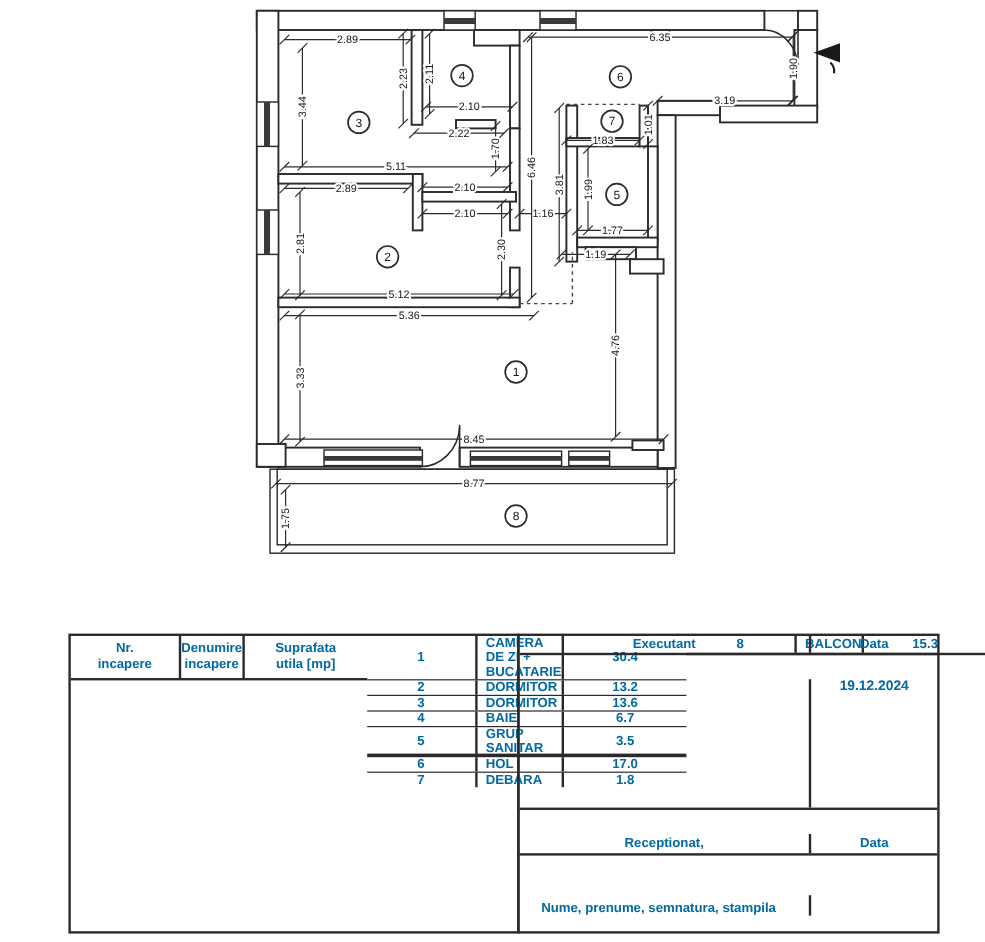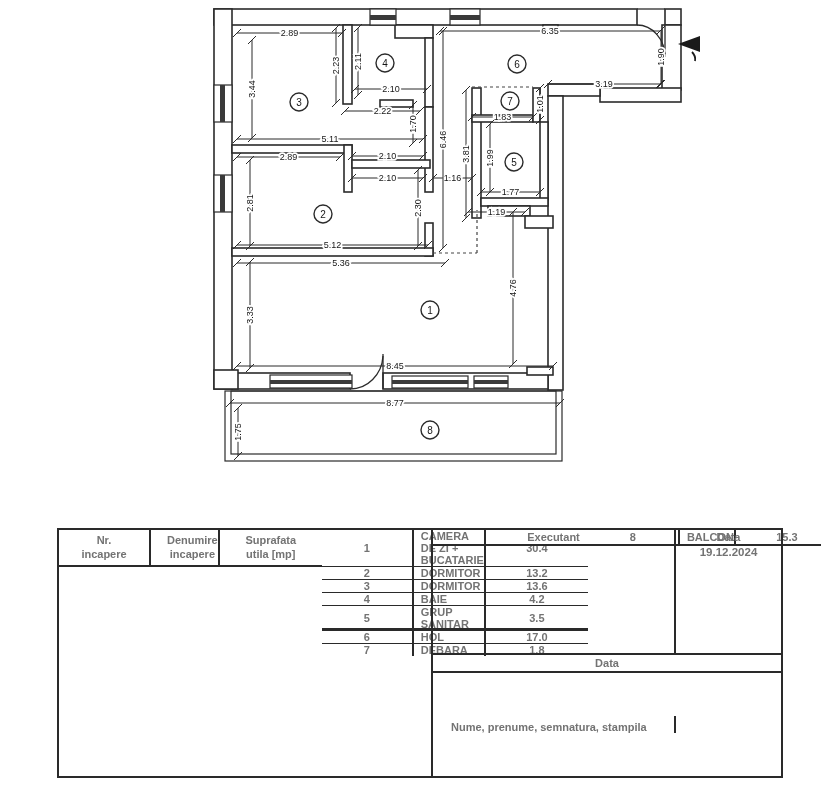--- a/index.html
+++ b/index.html
@@ -1,44 +1,44 @@
 <!DOCTYPE html>
 <html><head>
 <meta charset="utf-8">
 <style>
   html,body{margin:0;padding:0;background:#fff;}
   .page{position:relative;width:821px;height:785px;background:#fff;
-        font-family:"Liberation Sans",sans-serif;color:#737373;overflow:hidden;}
+        font-family:"Liberation Sans",sans-serif;color:#0369a1;overflow:hidden;}
   #plan-svg{position:absolute;left:0;top:0;width:821px;height:525px;}
 
   
   .lt{position:absolute;left:57px;top:528px;width:376px;height:250px;
       border:2px solid #2a2a2a;box-sizing:border-box;display:flex;flex-direction:row;
       font-size:11px;font-weight:600;}
   .band{display:flex;box-sizing:border-box;border-bottom:2px solid #2a2a2a;}
   .c1{width:92px;border-right:2px solid #2a2a2a;box-sizing:border-box;
       display:flex;align-items:center;justify-content:center;}
   .c2{flex:1;border-right:2px solid #2a2a2a;box-sizing:border-box;
       display:flex;align-items:center;padding-left:7px;}
   .c3{width:102px;display:flex;align-items:center;justify-content:center;}
   .hdr{height:37px;}
   .hdr .hcell{flex-direction:column;line-height:14px;padding:3px 0 0 0;justify-content:flex-start;text-align:center;}
-  .hdr .c2.hcell{align-items:center;padding-left:16px;}
+  .hdr .c2.hcell{align-items:center;padding-left:0;}
   .rows7{height:100px;display:flex;flex-direction:column;box-sizing:border-box;border-bottom:2px solid #2a2a2a;}
   .r7{flex:1;display:flex;box-sizing:border-box;border-bottom:1.5px solid #2a2a2a;}
   .r7:last-child{border-bottom:none;}
   .subtot{height:26px;align-items:center;justify-content:center;}
   .row8{height:16px;}
   .total{height:28px;align-items:center;justify-content:center;}
   .filler{flex:1;border-bottom:none;}
 
   
   .rt{position:absolute;left:431px;top:528px;width:352px;height:250px;
       border:2px solid #2a2a2a;box-sizing:border-box;display:flex;flex-direction:column;
-      font-size:11px;font-weight:600;}
+      font-size:11px;font-weight:600;gap:20px;}
   .rc1{width:243px;border-right:2px solid #2a2a2a;box-sizing:border-box;}
   .rc2{flex:1;}
   .rhead{height:16px;}
   .rhead .rc1,.rhead .rc2{display:flex;align-items:center;justify-content:center;}
   .rbody{height:109px;}
   .rbody .rc2{display:flex;justify-content:center;align-items:flex-start;padding-top:0;font-size:11.5px;}
   .rrec{height:18px;}
   .rrec .rc1,.rrec .rc2{display:flex;align-items:center;justify-content:center;}
   .rbot{flex:1;border-bottom:none;align-items:center;}
   .rbot .rc1{padding:5px 0 0 18px;font-size:11px;}
@@ -376,21 +376,21 @@
         <div class="c3">13.2</div>
       </div>
       <div class="r7">
         <div class="c1">3</div>
         <div class="c2">DORMITOR</div>
         <div class="c3">13.6</div>
       </div>
       <div class="r7">
         <div class="c1">4</div>
         <div class="c2">BAIE</div>
-        <div class="c3">4.2</div>
+        <div class="c3">6.7</div>
       </div>
       <div class="r7">
         <div class="c1">5</div>
         <div class="c2">GRUP SANITAR</div>
         <div class="c3">3.5</div>
       </div>
       <div class="r7">
         <div class="c1">6</div>
         <div class="c2">HOL</div>
         <div class="c3">17.0</div>
@@ -415,20 +415,21 @@
   <div class="rt">
     <div class="band rhead">
       <div class="rc1">Executant</div>
       <div class="rc2">Data</div>
     </div>
     <div class="band rbody">
       <div class="rc1"></div>
       <div class="rc2">19.12.2024</div>
     </div>
     <div class="band rrec">
+      <div class="rc1">Receptionat,</div>
       <div class="rc2">Data</div>
     </div>
     <div class="band rbot">
       <div class="rc1">Nume, prenume, semnatura, stampila</div>
       <div class="rc2"></div>
     </div>
   </div>
 
 </div>
 

